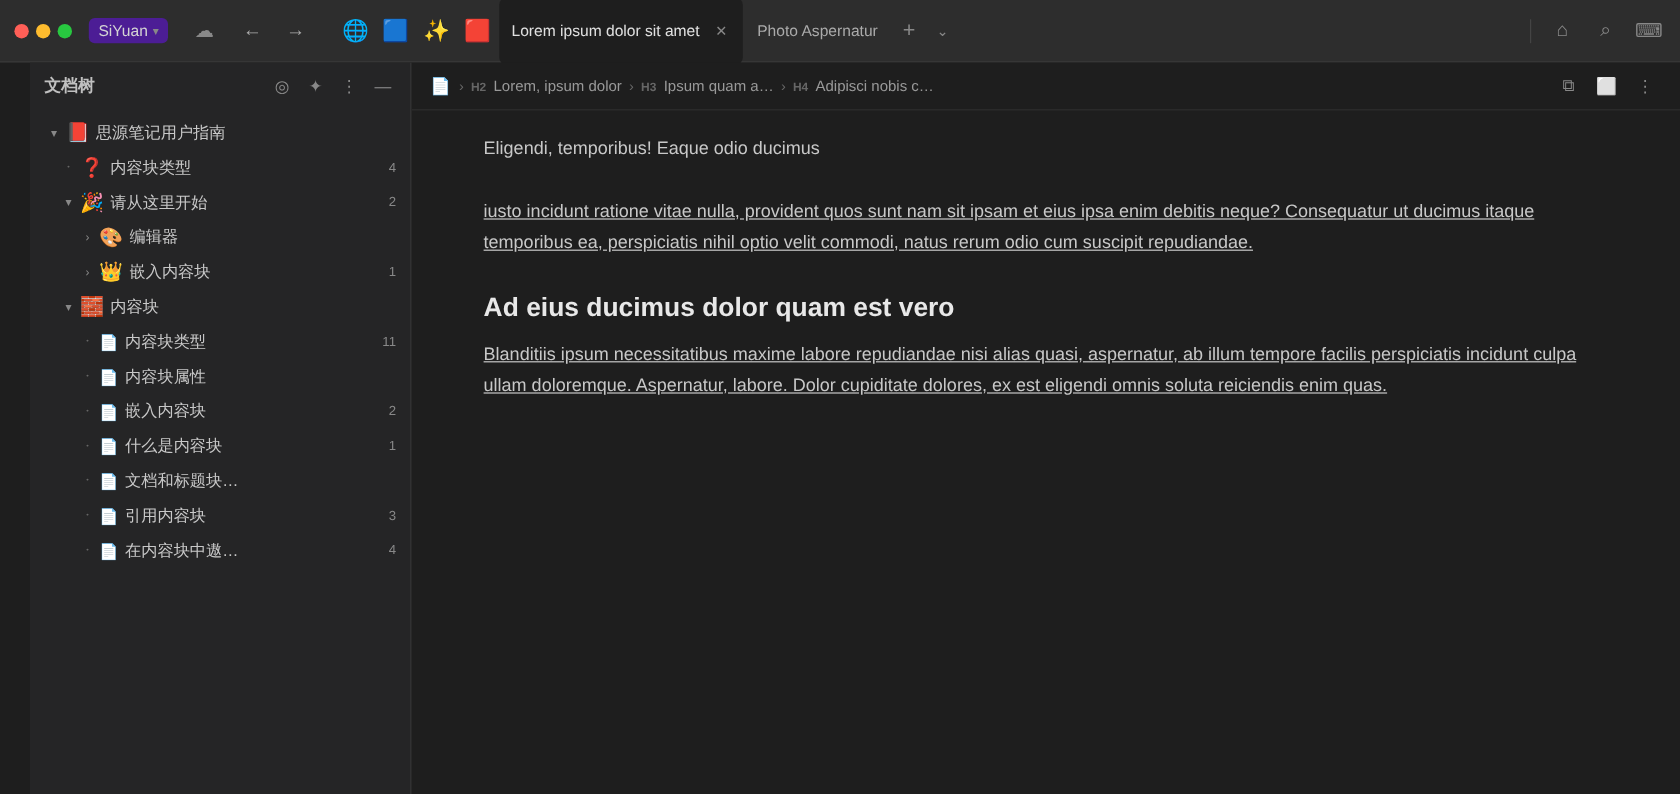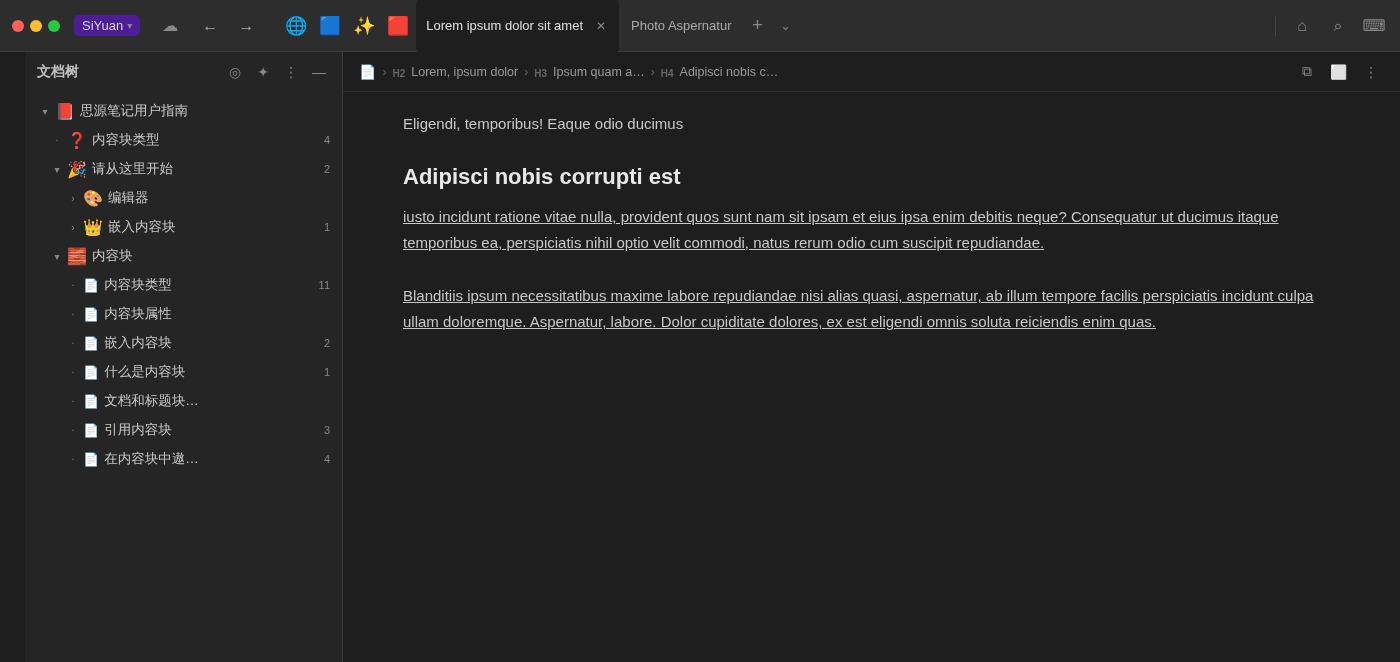--- a/index.html
+++ b/index.html
@@ -545,21 +545,21 @@
         <div class="breadcrumb-btn">⧉</div>
         <div class="breadcrumb-btn">⬜</div>
         <div class="breadcrumb-btn">⋮</div>
       </div>
     </div>
 
     <div class="doc-content">
 
       <p class="doc-intro-text">Eligendi, temporibus! Eaque odio ducimus</p>
 
-      <h2 class="doc-h2">Adipisci nobis corrupti est</h2>
       <p class="doc-paragraph">iusto incidunt ratione vitae nulla, provident quos sunt nam sit ipsam et eius ipsa enim debitis neque? Consequatur ut ducimus itaque temporibus ea, perspiciatis nihil optio velit commodi, natus rerum odio cum suscipit repudiandae.</p>
 
+      <h2 class="doc-h2">Ad eius ducimus dolor quam est vero</h2>
       <p class="doc-paragraph">Blanditiis ipsum necessitatibus maxime labore repudiandae nisi alias quasi, aspernatur, ab illum tempore facilis perspiciatis incidunt culpa ullam doloremque. Aspernatur, labore. Dolor cupiditate dolores, ex est eligendi omnis soluta reiciendis enim quas.</p>
 
     </div>
   </div>
 
 </div>
 
 </body></html>

